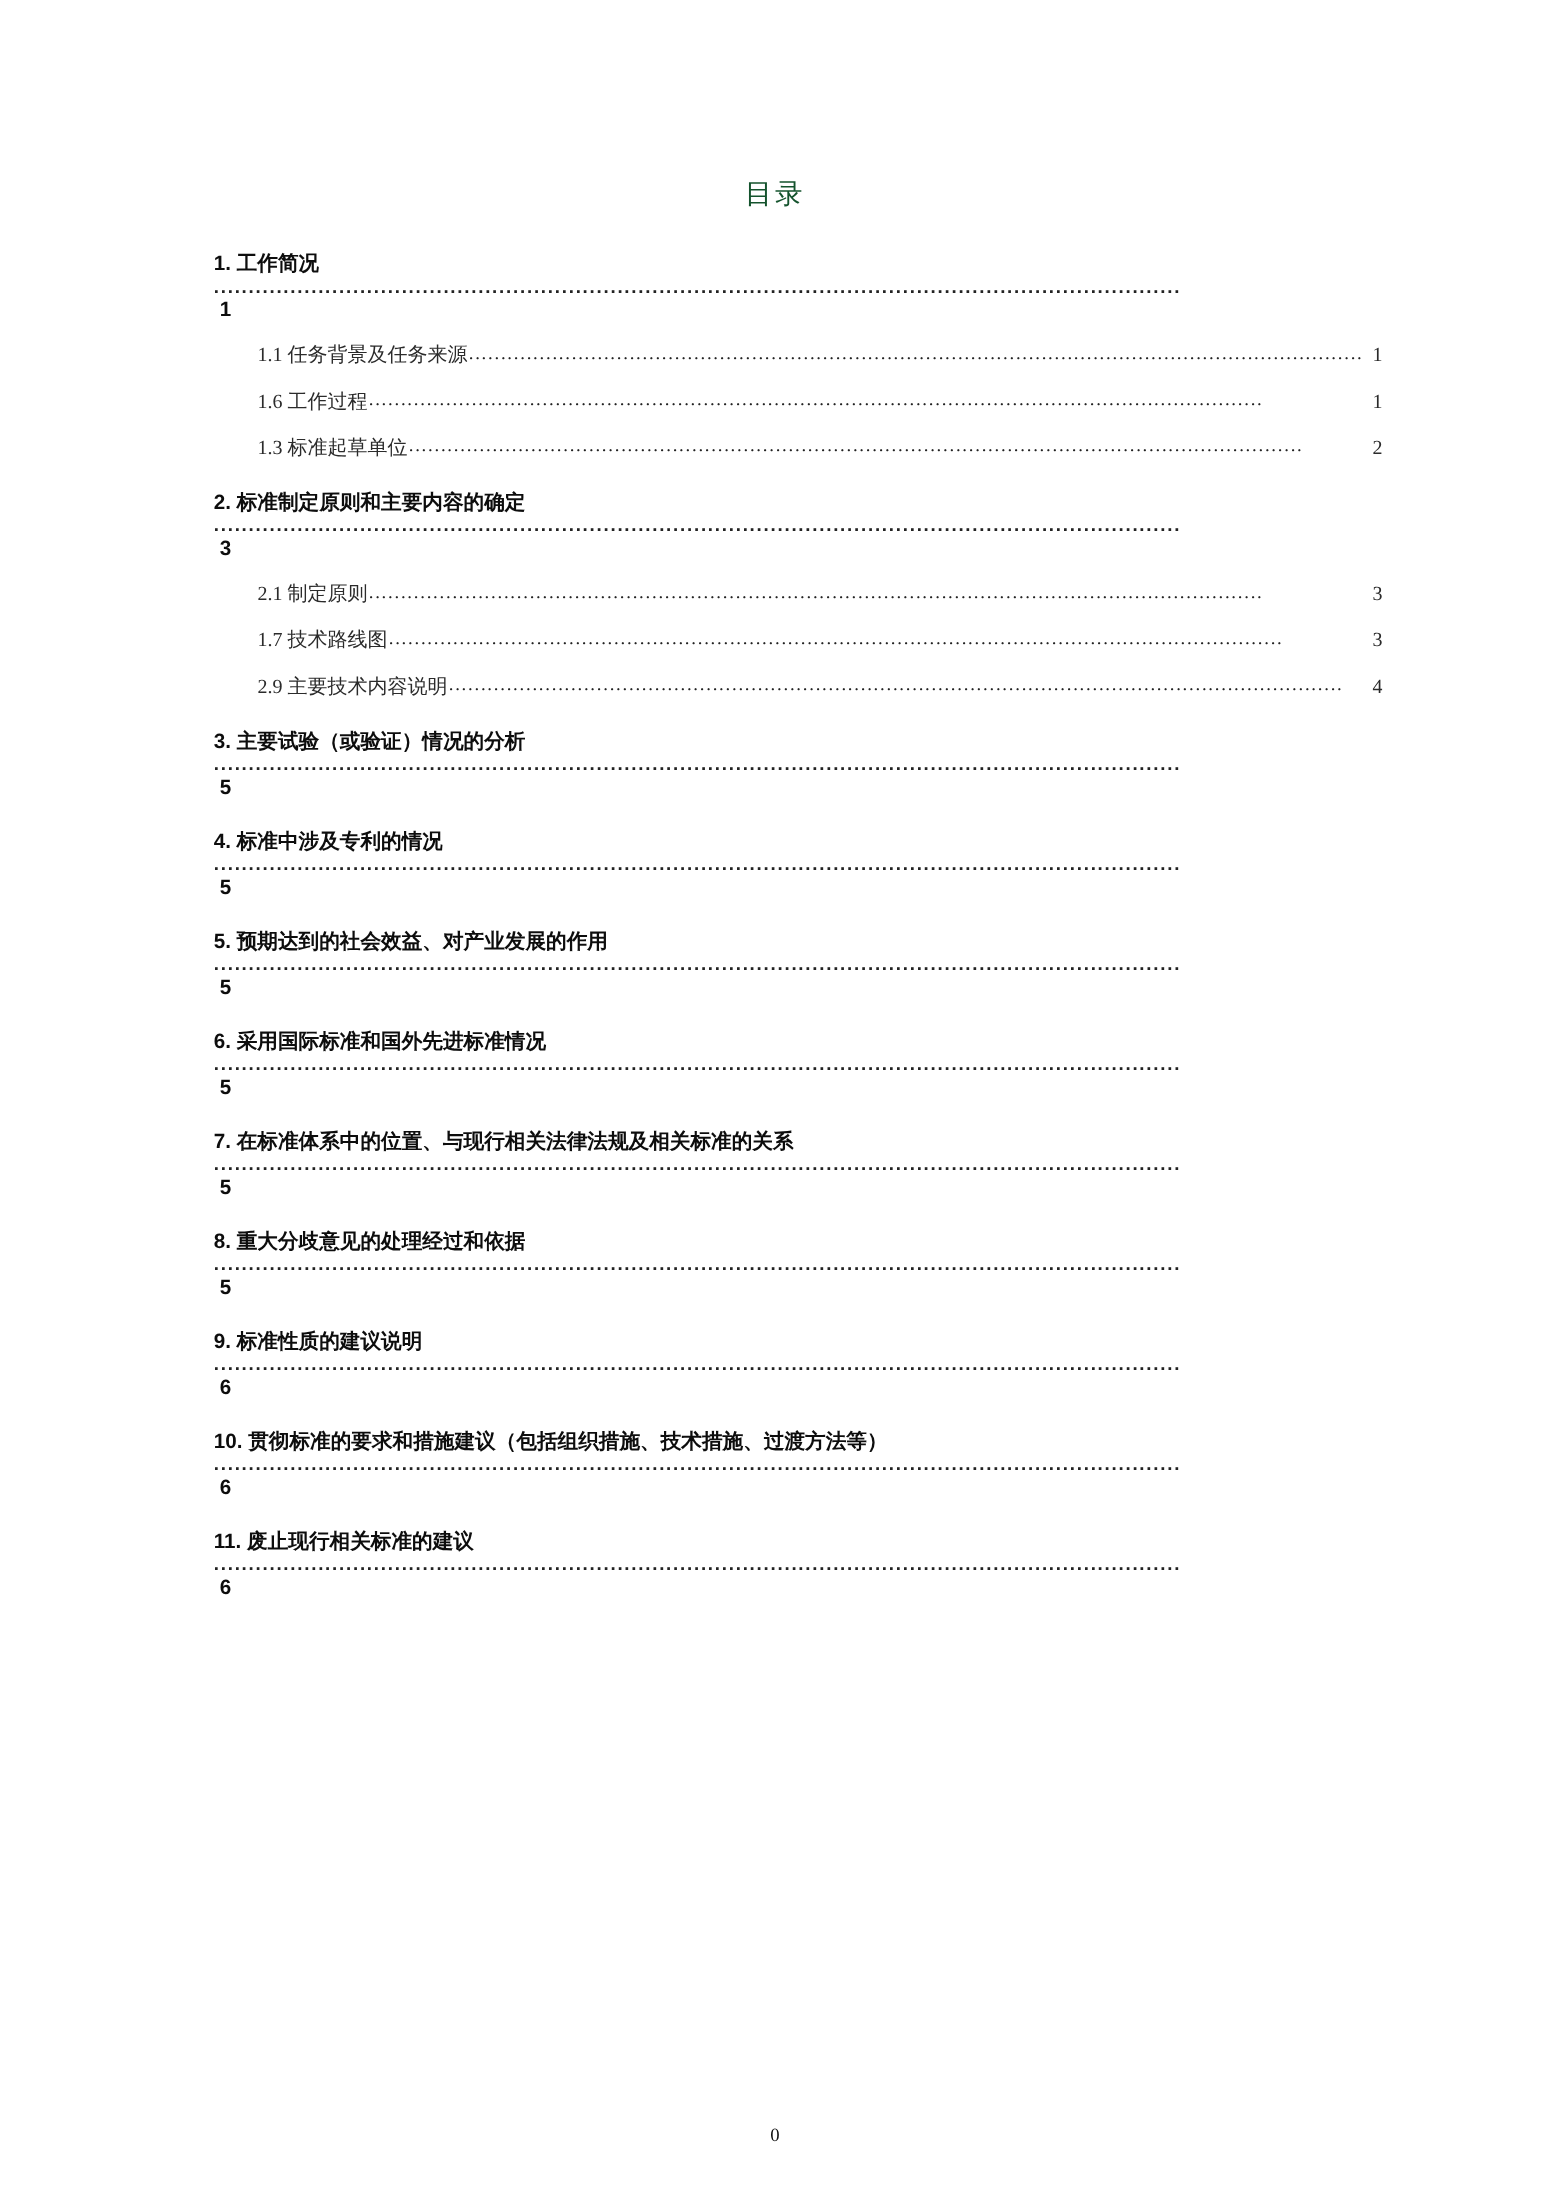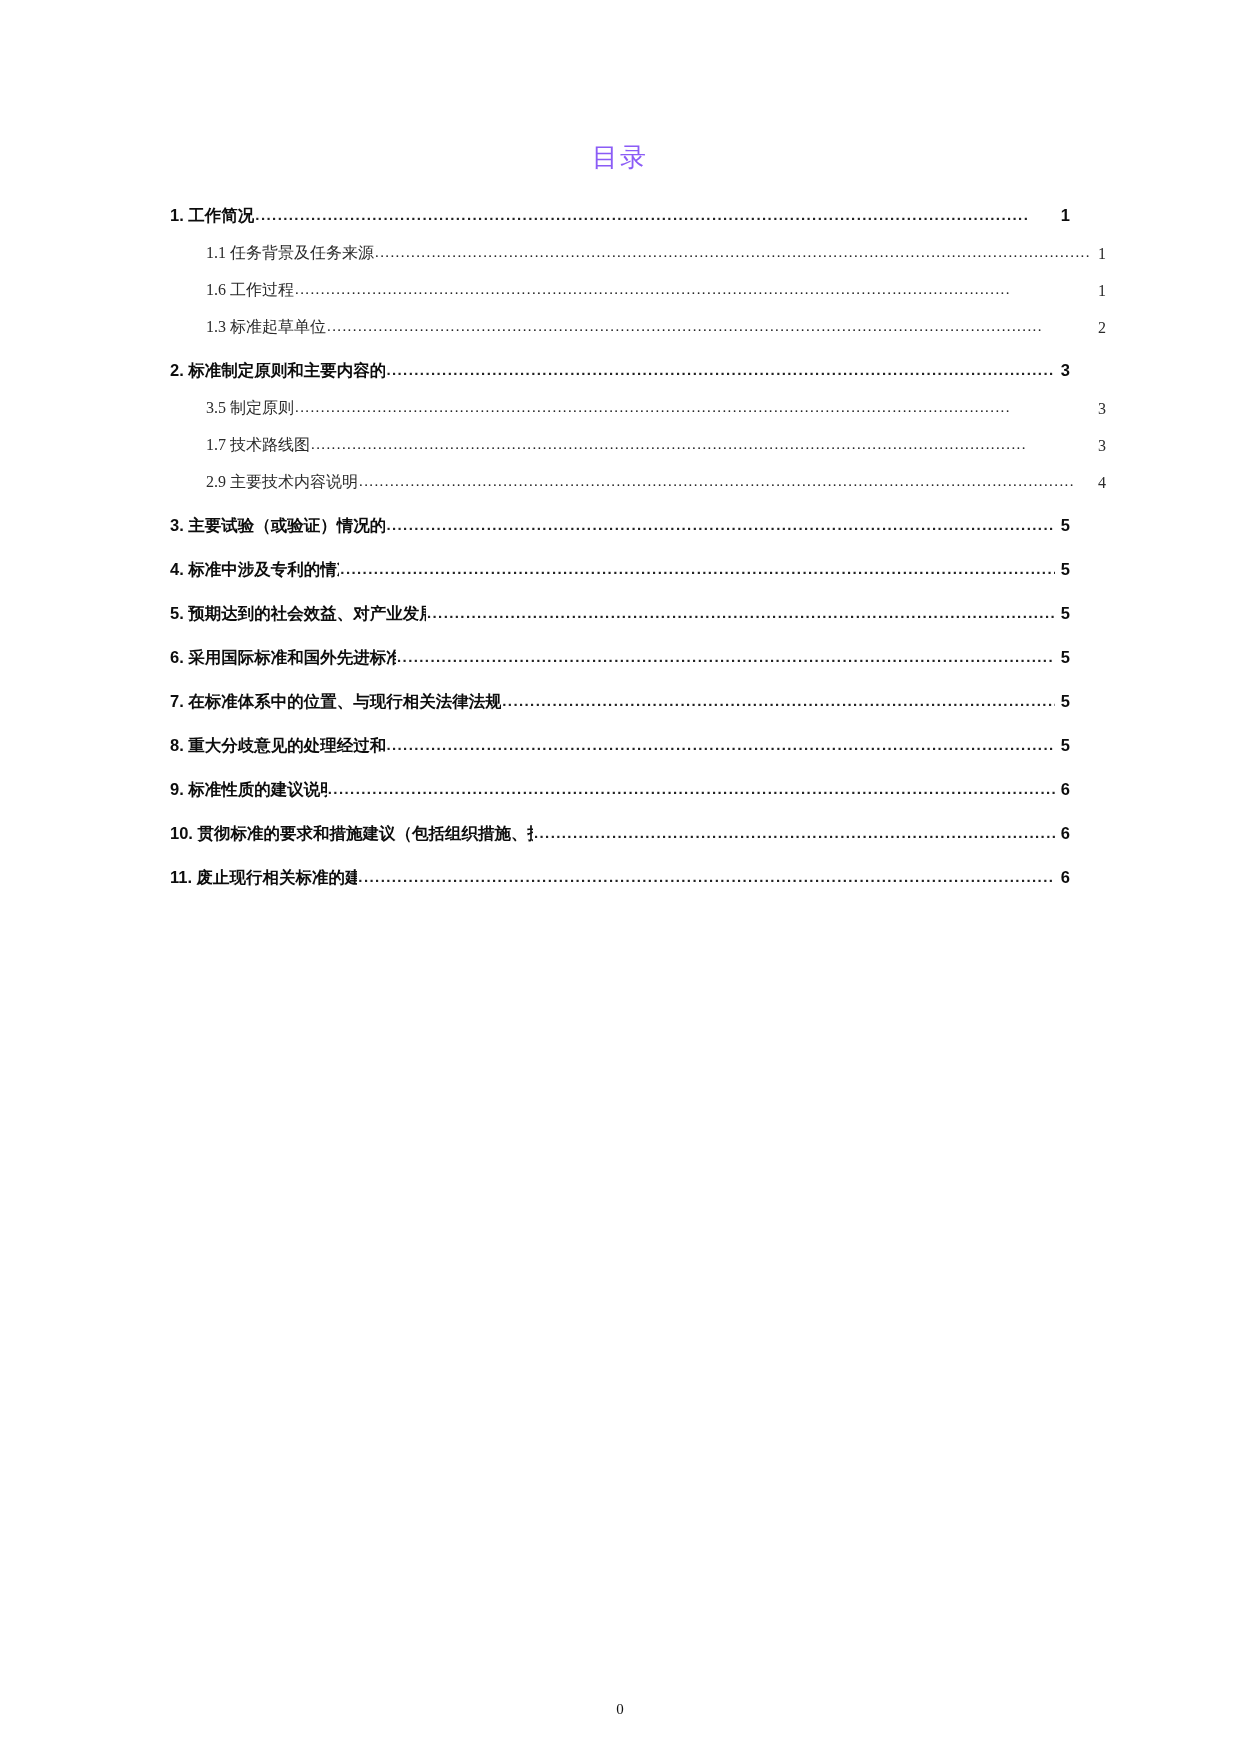--- a/index.html
+++ b/index.html
@@ -17,25 +17,25 @@
   .page {
     position: absolute;
     top: 0; left: 0;
     width: 1240px;
     height: 1754px;
     box-sizing: border-box;
     padding: 140px 170px 0 170px;
   }
   .toc-title {
     text-align: center;
-    font-size: 26px;
+    font-size: 22px;
     font-family: "Liberation Serif", serif;
     letter-spacing: 2px;
     margin-bottom: 30px;
-    color: #8b5cf6;
+    color: #14532d;
   }
   .toc-list {
     margin: 0;
     padding: 0;
     list-style: none;
   }
   .toc-entry {
     display: flex;
     align-items: baseline;
     width: 100%;
@@ -63,20 +63,21 @@
     min-width: 14px;
   }
 
   
   .lvl1 {
     font-family: "Liberation Sans", sans-serif;
     font-weight: bold;
     font-size: 16.5px;
     color: #0d0d0d;
     margin-top: 22px;
+    flex-direction: column;
   }
   .lvl1 .page-no { font-weight: bold; }
 
   
   .lvl2 {
     font-family: "Liberation Serif", serif;
     font-weight: normal;
     font-size: 16px;
     color: #2b2b2b;
     margin-top: 16px;
@@ -123,21 +124,21 @@
         <span class="label">1.3 标准起草单位</span>
         <span class="dots">...........................................................................................................................................</span>
         <span class="page-no">2</span>
       </li>
       <li class="toc-entry lvl1">
         <span class="label">2.  标准制定原则和主要内容的确定</span>
         <span class="dots">...........................................................................................................................................</span>
         <span class="page-no">3</span>
       </li>
       <li class="toc-entry lvl2">
-        <span class="label">3.5 制定原则</span>
+        <span class="label">2.1 制定原则</span>
         <span class="dots">...........................................................................................................................................</span>
         <span class="page-no">3</span>
       </li>
       <li class="toc-entry lvl2">
         <span class="label">1.7 技术路线图</span>
         <span class="dots">...........................................................................................................................................</span>
         <span class="page-no">3</span>
       </li>
       <li class="toc-entry lvl2">
         <span class="label">2.9 主要技术内容说明</span>

